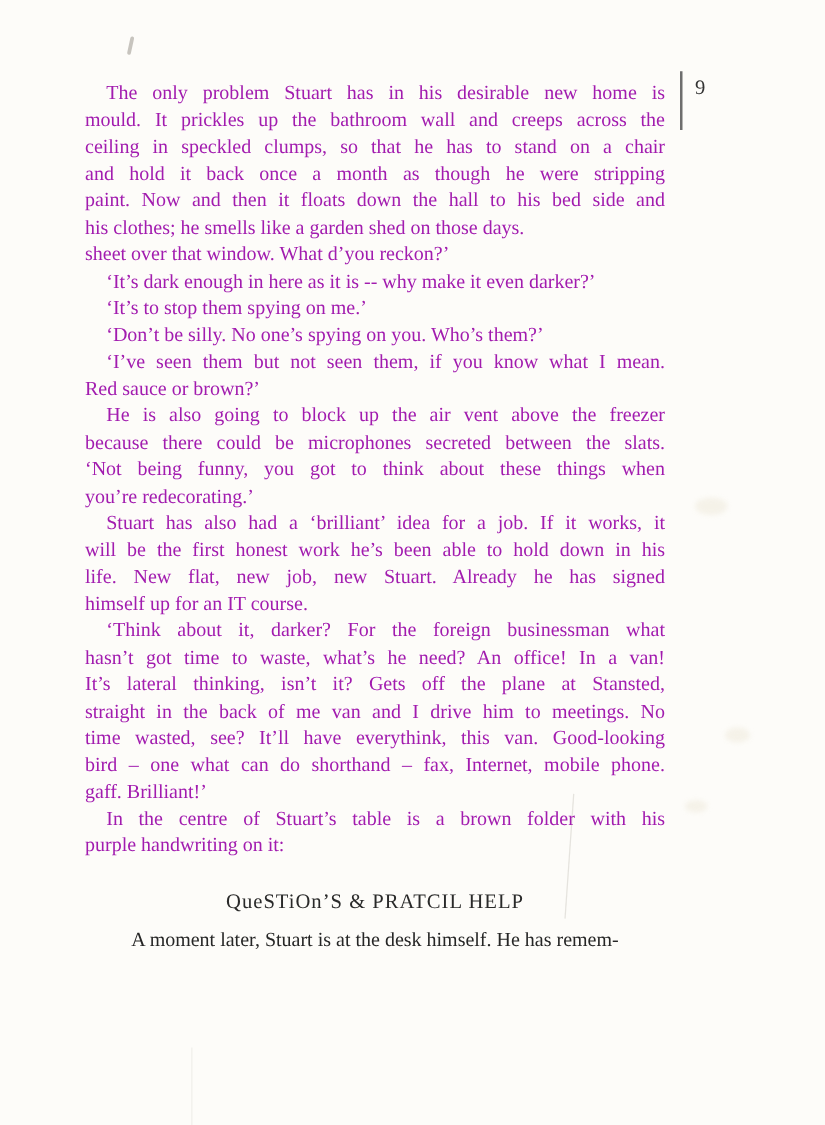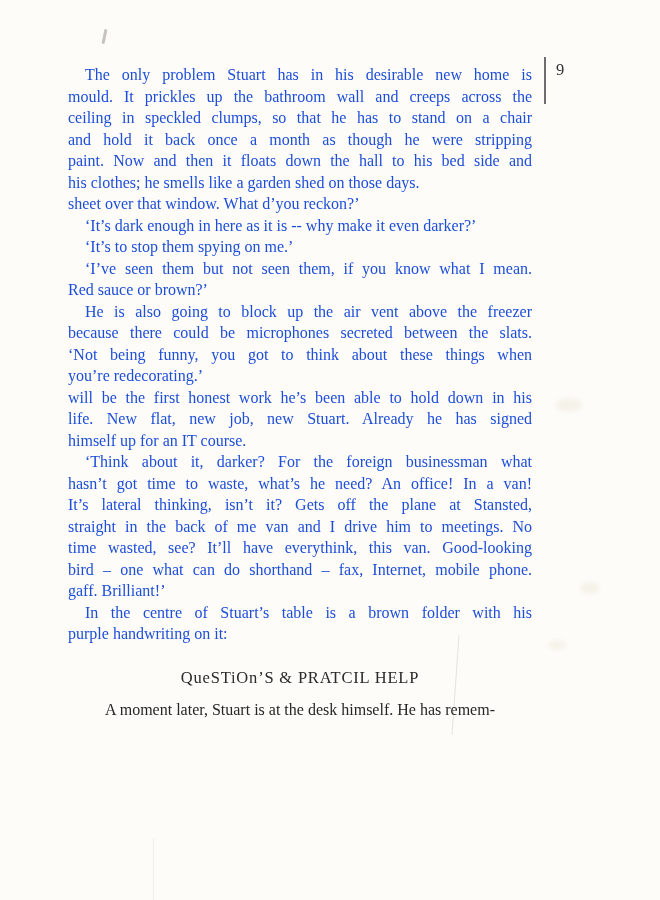--- a/index.html
+++ b/index.html
@@ -20,21 +20,21 @@
     position: absolute;
     left: 68px;
     top: 64px;
     width: 464px;
   }
   .line {
     height: 21.5px;
     line-height: 21.5px;
     font-size: 16px;
     white-space: normal;
-    color: #1d4ed8;
+    color: #a21caf;
   }
   
   .line.j {
     text-align: justify;
   }
   .line.j::after {
     content: "";
     display: inline-block;
     width: 100%;
     height: 0;
@@ -145,30 +145,34 @@
         <div class="para">
           <div class="line">sheet over that window. What d’you reckon?’</div>
         </div>
         <div class="para">
           <div class="line indent">‘It’s dark enough in here as it is -- why make it even darker?’</div>
         </div>
         <div class="para">
           <div class="line indent">‘It’s to stop them spying on me.’</div>
         </div>
         <div class="para">
+          <div class="line indent">‘Don’t be silly. No one’s spying on you. Who’s them?’</div>
+        </div>
+        <div class="para">
           <div class="line indent j">‘I’ve seen them but not seen them, if you know what I mean.</div>
           <div class="line">Red sauce or brown?’</div>
         </div>
         <div class="para">
           <div class="line indent j">He is also going to block up the air vent above the freezer</div>
           <div class="line j">because there could be microphones secreted between the slats.</div>
           <div class="line j">‘Not being funny, you got to think about these things when</div>
           <div class="line">you’re redecorating.’</div>
         </div>
         <div class="para">
+          <div class="line indent j">Stuart has also had a ‘brilliant’ idea for a job. If it works, it</div>
           <div class="line j">will be the first honest work he’s been able to hold down in his</div>
           <div class="line j">life. New flat, new job, new Stuart. Already he has signed</div>
           <div class="line">himself up for an IT course.</div>
         </div>
         <div class="para">
           <div class="line indent j">‘Think about it, darker? For the foreign businessman what</div>
           <div class="line j">hasn’t got time to waste, what’s he need? An office! In a van!</div>
           <div class="line j">It’s lateral thinking, isn’t it? Gets off the plane at Stansted,</div>
           <div class="line j">straight in the back of me van and I drive him to meetings. No</div>
           <div class="line j">time wasted, see? It’ll have everythink, this van. Good-looking</div>

